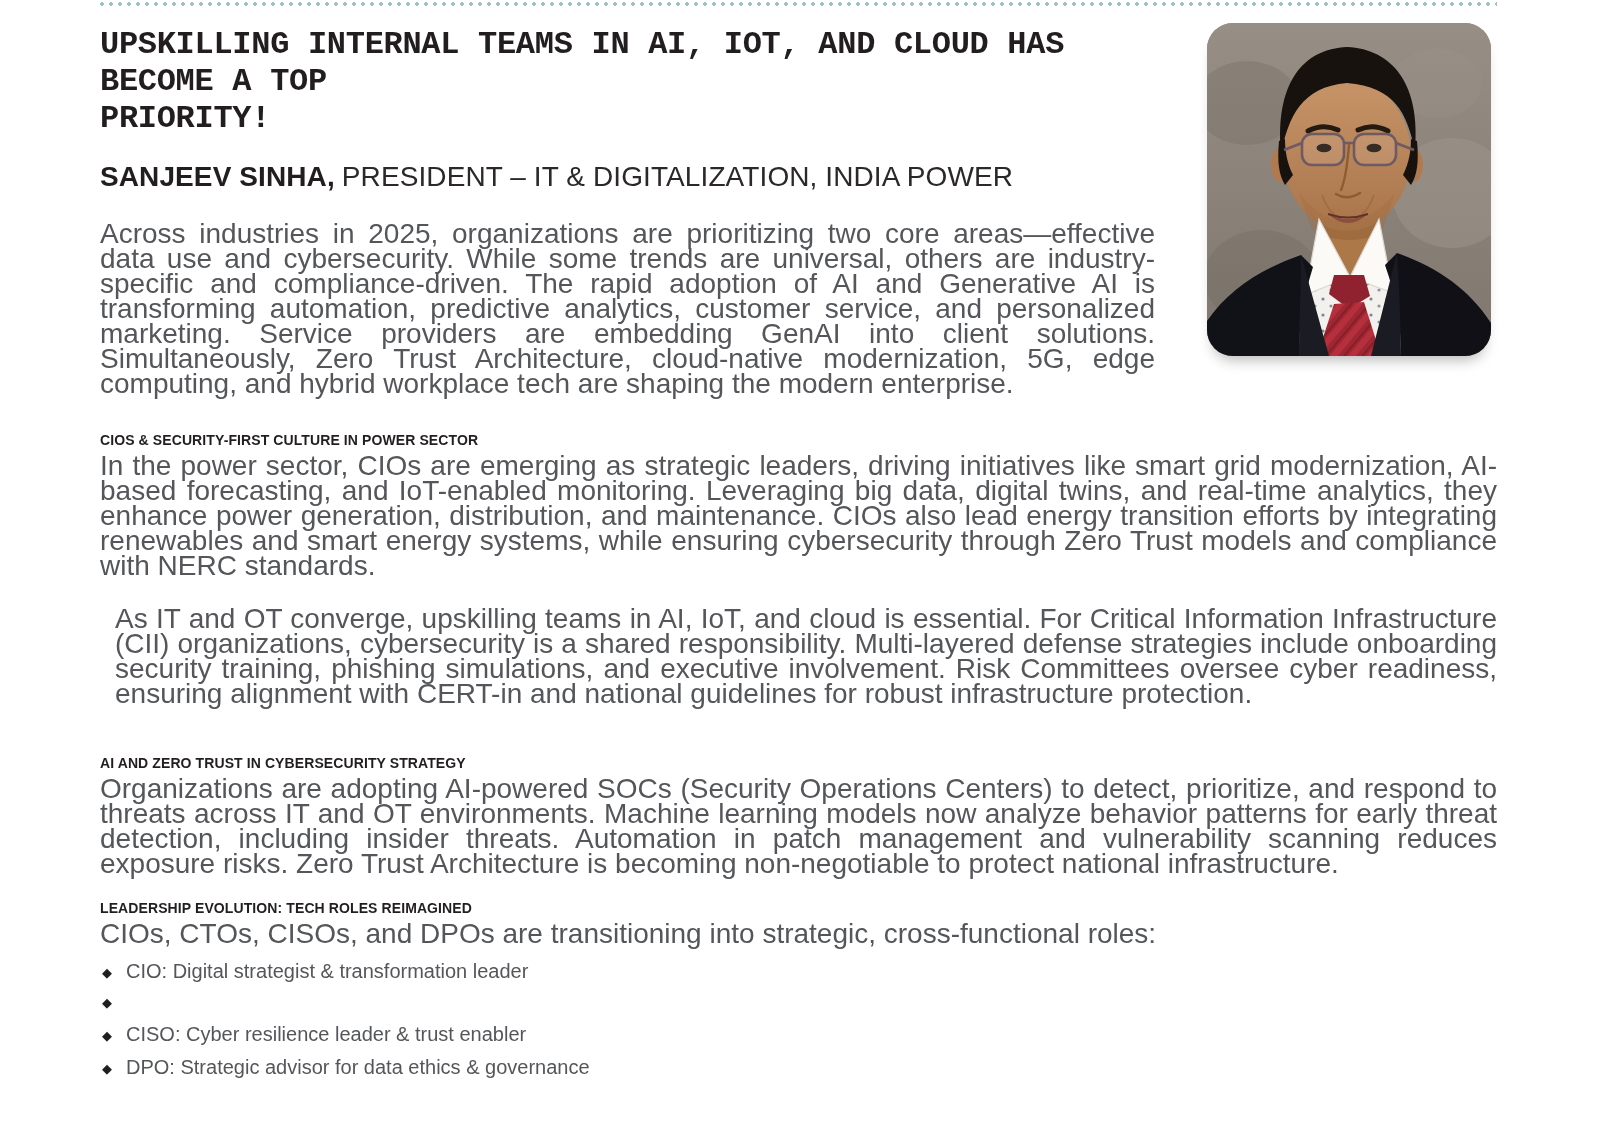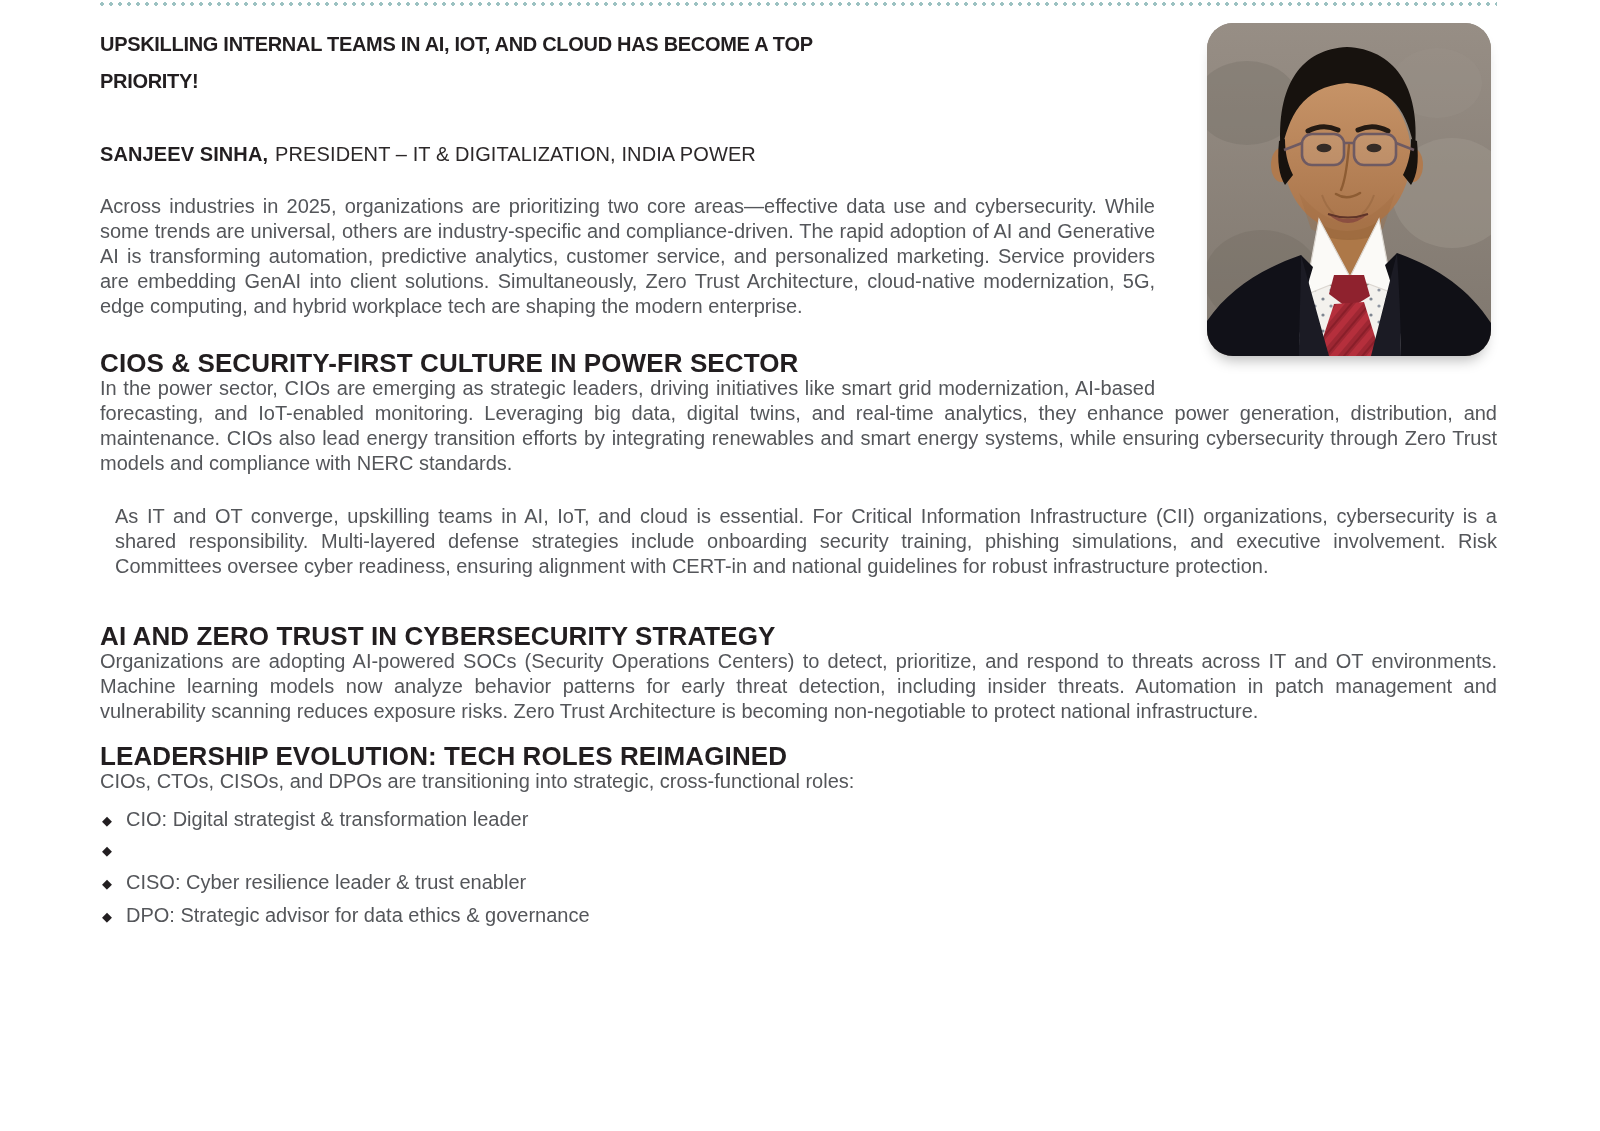--- a/index.html
+++ b/index.html
@@ -31,46 +31,47 @@
     height: 333px;
     margin: 17px 6px 30px 52px;
     border-radius: 26px;
     overflow: hidden;
     box-shadow: 0 10px 14px -6px rgba(0,0,0,0.28);
     background: var(--photo-bg, #8d857b);
   }
   figure.headshot svg { display: block; width: 100%; height: 100%; }
   h1.article-title {
     margin: 20px 0 0 0;
-    font-size: 20px;
+    font-size: 32px;
     line-height: 37px;
     font-weight: 700;
     letter-spacing: -0.3px;
     color: var(--heading-color, #221e20);
+    font-family: Liberation Mono, monospace;
   }
   p.byline {
-    margin: 43px 0 0 0;
-    font-size: 20px;
+    margin: 24px 0 0 0;
+    font-size: 28px;
     color: #2c2829;
     letter-spacing: 0.1px;
   }
   p.byline .byline-name { font-weight: 700; color: var(--heading-color, #221e20); }
   p.byline .byline-role { font-weight: 400; margin-left: 7px; }
   p.body-text {
     margin: 0;
-    font-size: 20px;
+    font-size: 28px;
     line-height: 25px;
     color: var(--body-color, #54565a);
     text-align: justify;
     text-justify: inter-word;
   }
   p.intro { margin-top: 28px; }
   h2.section-heading {
     margin: 0;
-    font-size: 26px;
+    font-size: 14px;
     line-height: 25px;
     font-weight: 700;
     letter-spacing: 0.1px;
     color: var(--heading-color, #221e20);
   }
   section.sec-1 h2 { margin-top: 32px; }
   section.sec-2 h2 { margin-top: 45px; }
   section.sec-3 h2 { margin-top: 20px; }
   p.follow-para { margin-top: 28px; margin-left: 15px; }
   ul.role-list {

